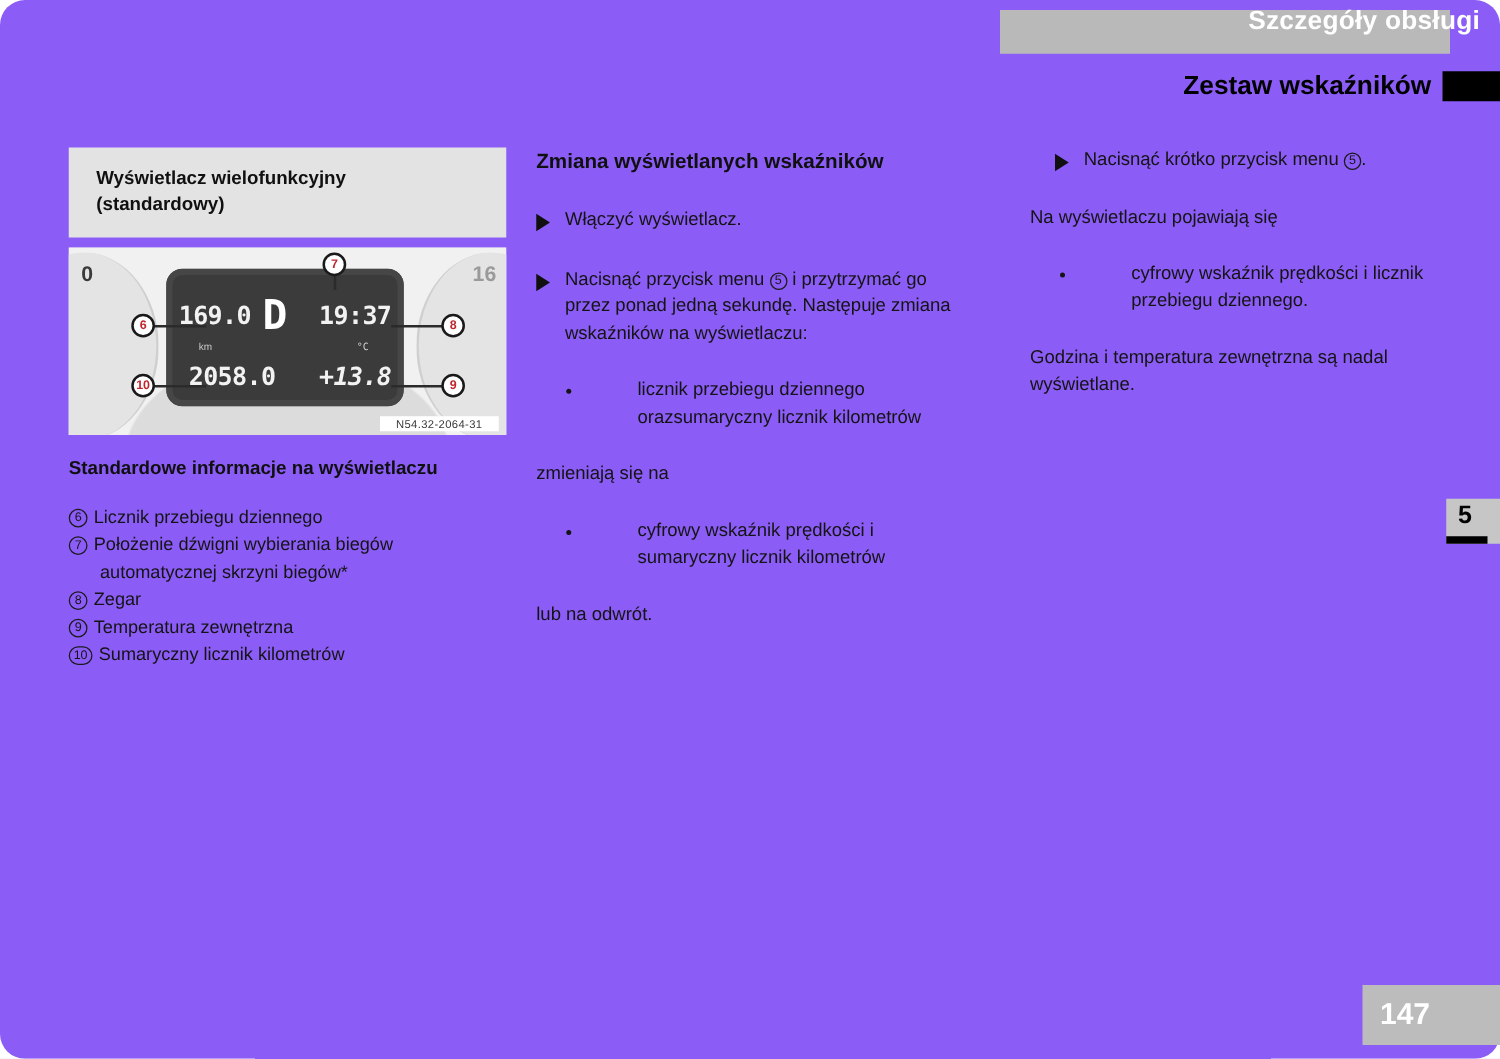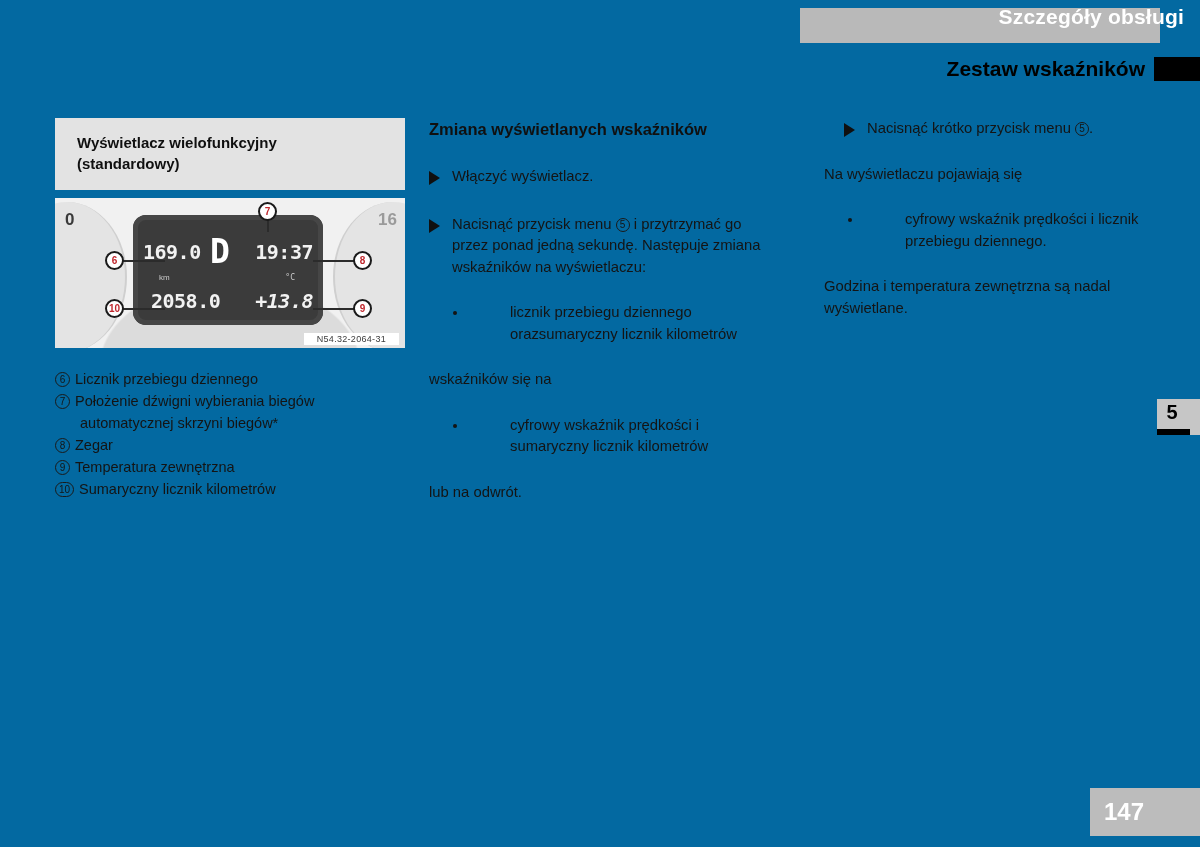--- a/index.html
+++ b/index.html
@@ -6,21 +6,22 @@
   html, body {
     margin: 0; padding: 0;
     width: 1200px; height: 847px;
     background: #ffffff;
     font-family: "Liberation Sans", sans-serif;
     overflow: hidden;
   }
   .page {
     position: relative;
     width: 1200px; height: 847px;
-    background: #0369a1;
+    background: #8b5cf6;
+    border-radius: 20px;
   }
 
   
   .header-band {
     position: absolute;
     left: 800px; top: 8px;
     width: 360px; height: 35px;
     background: #b9b9b9;
   }
   .header-band-text {
@@ -361,20 +362,21 @@
 
       <div class="callout" style="left:50px; top:53px;">6</div>
       <div class="callout" style="left:203px; top:4px;">7</div>
       <div class="callout" style="left:298px; top:53px;">8</div>
       <div class="callout" style="left:298px; top:101px;">9</div>
       <div class="callout" style="left:50px; top:101px;">10</div>
 
       <div class="fig-code">N54.32-2064-31</div>
     </div>
 
+    <div class="sub-head">Standardowe informacje na wyświetlaczu</div>
 
     <div class="legend">
       <div>
         <div class="legend-row">
           <span class="legend-mark">6</span>
           <span class="legend-text">Licznik przebiegu dziennego</span>
         </div>
       </div>
       <div>
         <div class="legend-row">
@@ -415,21 +417,21 @@
     <div class="step">
       <span class="step-arrow"></span>
       <span class="step-text"><span>Nacisnąć przycisk menu </span><span class="inline-ref">5</span><span> i przytrzymać go przez ponad jedną sekundę. Następuje zmiana wskaźników na wyświetlaczu:</span></span>
     </div>
 
     <div class="bullet">
       <span class="bullet-dot"></span>
       <span class="bullet-text">licznik przebiegu dziennego orazsumaryczny licznik kilometrów</span>
     </div>
 
-    <div class="para">wskaźników się na</div>
+    <div class="para">zmieniają się na</div>
 
     <div class="bullet">
       <span class="bullet-dot"></span>
       <span class="bullet-text">cyfrowy wskaźnik prędkości i sumaryczny licznik kilometrów</span>
     </div>
 
     <div class="para">lub na odwrót.</div>
   </div>
 
   <div class="col col-right">

